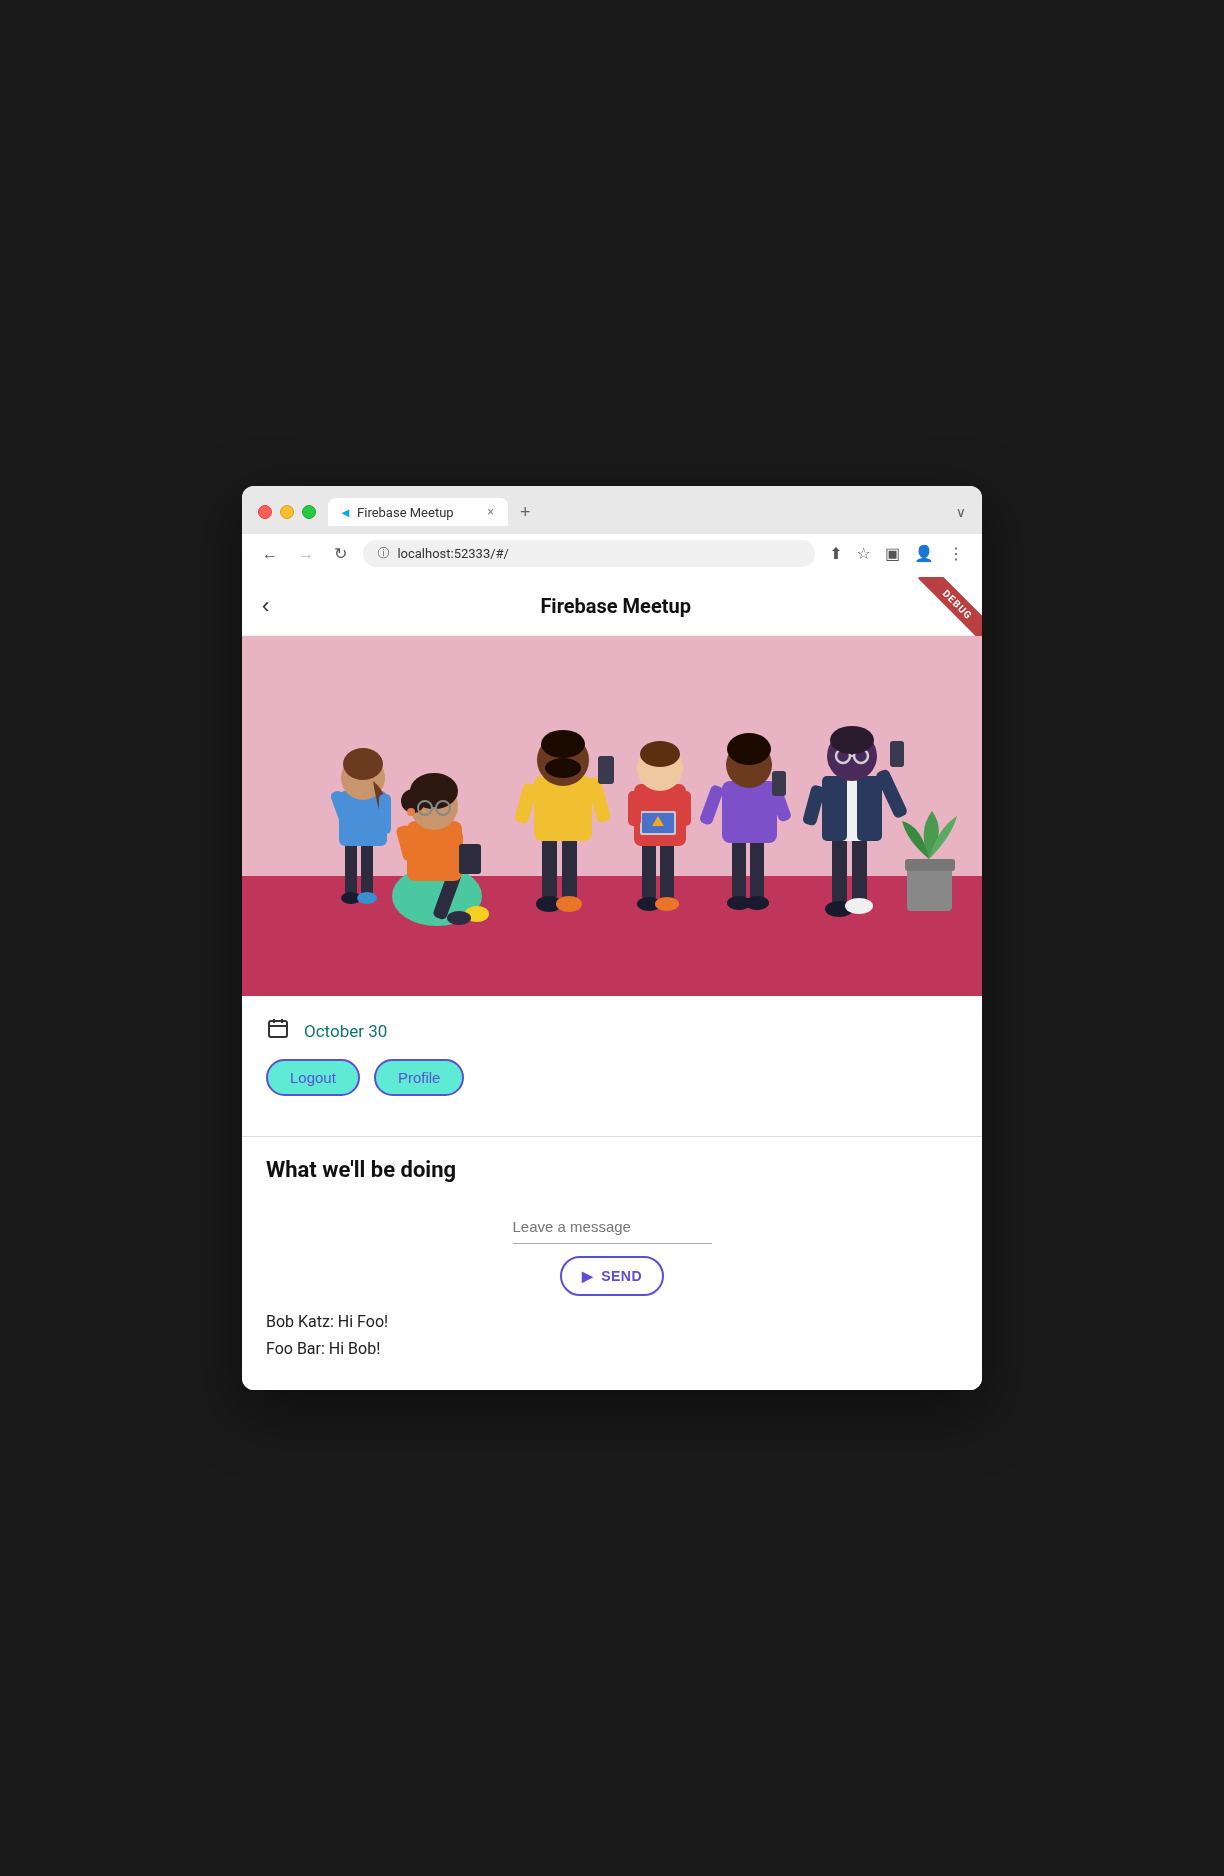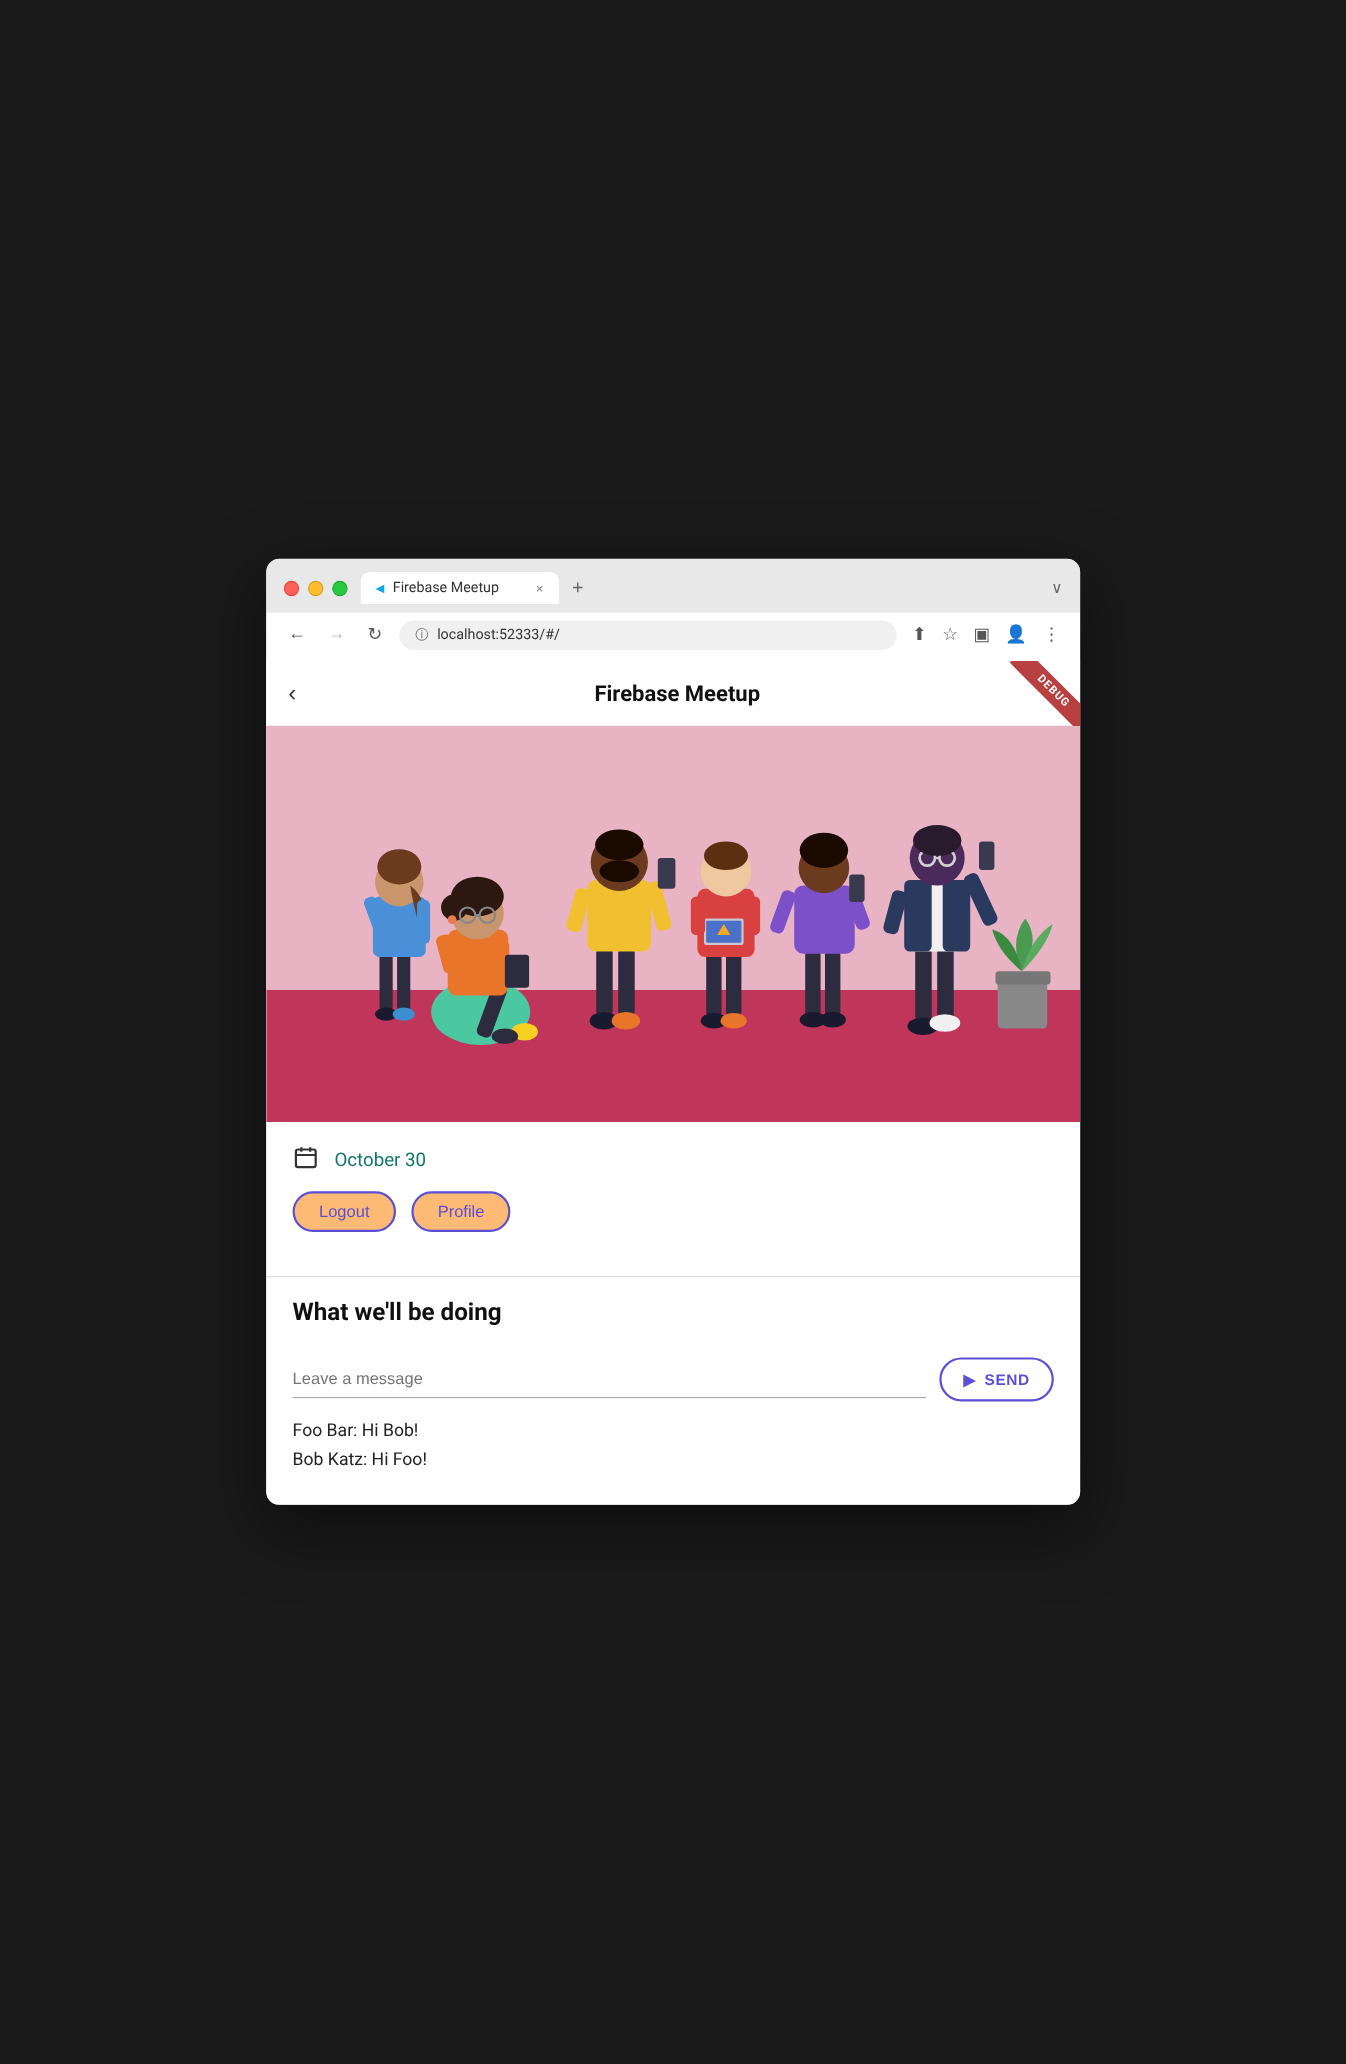--- a/index.html
+++ b/index.html
@@ -234,21 +234,21 @@
       display: flex;
       gap: 14px;
       margin-top: 4px;
       margin-bottom: 4px;
     }
 
     .action-btn {
       border: 2px solid #5B4FD6;
       border-radius: 24px;
       padding: 8px 22px;
-      background: #fdba74;
+      background: #5eead4;
       color: #5B4FD6;
       font-size: 15px;
       font-weight: 500;
       cursor: pointer;
     }
 
     .divider {
       border: none;
       border-top: 1px solid #ddd;
       margin: 16px 0;
@@ -275,20 +275,21 @@
     
     .discussion-section {
       padding: 4px 24px 24px;
     }
 
     .message-input-row {
       display: flex;
       align-items: center;
       gap: 12px;
       margin-bottom: 4px;
+      flex-direction: column;
     }
 
     .message-input {
       flex: 1;
       border: none;
       border-bottom: 1px solid #aaa;
       padding: 8px 0;
       font-size: 15px;
       color: #999;
       outline: none;
@@ -557,18 +558,18 @@
 
     <div class="discussion-section">
       <div class="message-input-row">
         <input class="message-input" type="text" placeholder="Leave a message" style="">
         <button class="send-btn">
           <span class="send-icon">▶</span>
           <span>SEND</span>
         </button>
       </div>
       <div class="message-list">
+        <div class="message-item">Bob Katz: Hi Foo!</div>
         <div class="message-item">Foo Bar: Hi Bob!</div>
-        <div class="message-item">Bob Katz: Hi Foo!</div>
       </div>
     </div>
   </div>
 </div>
 
 </body></html>

